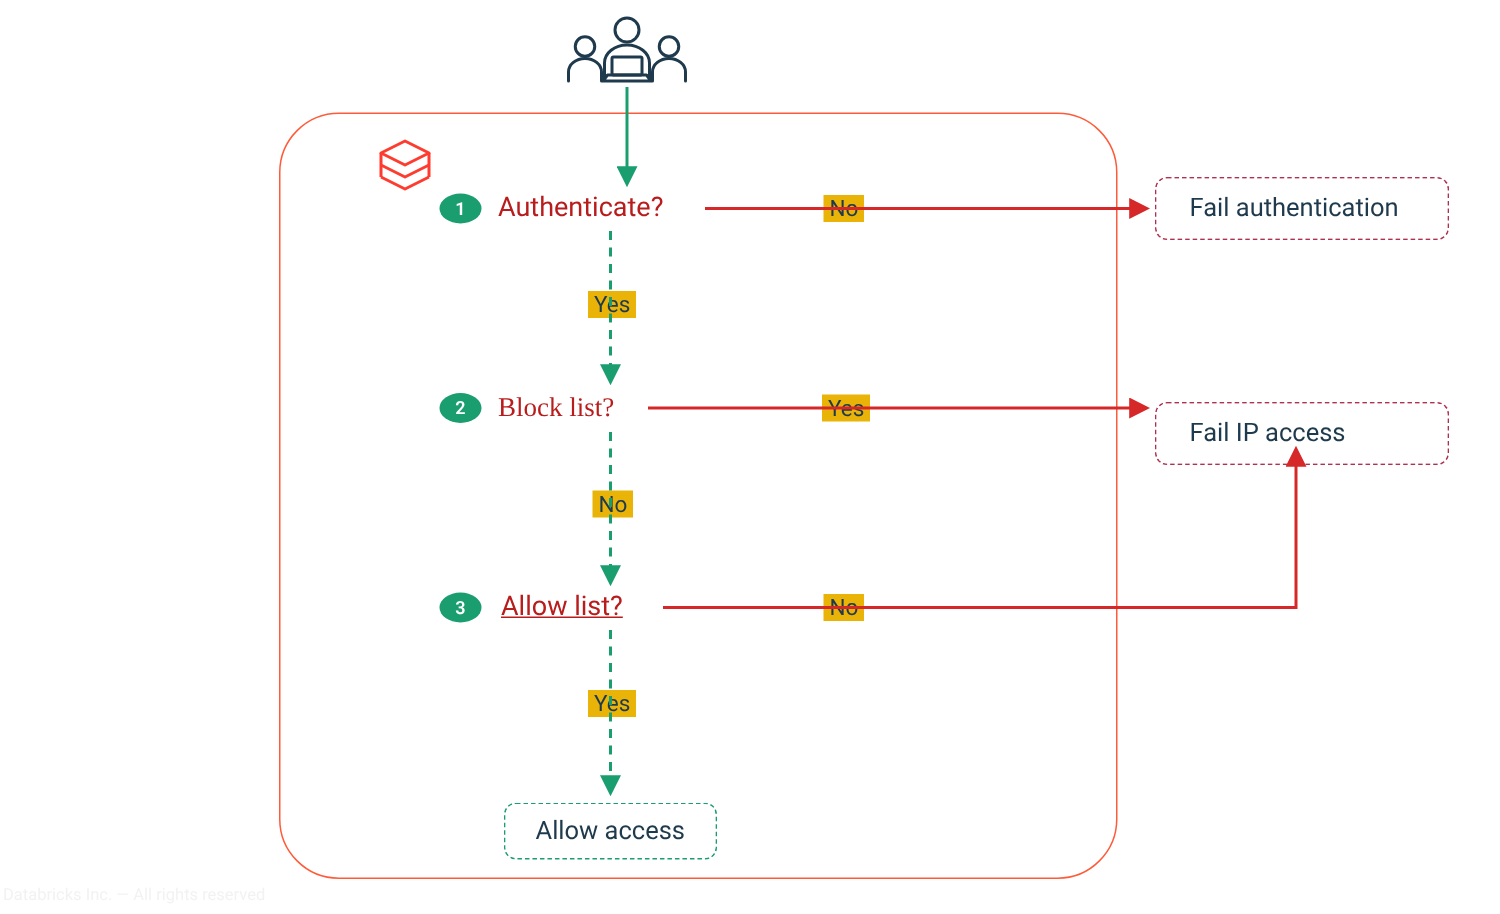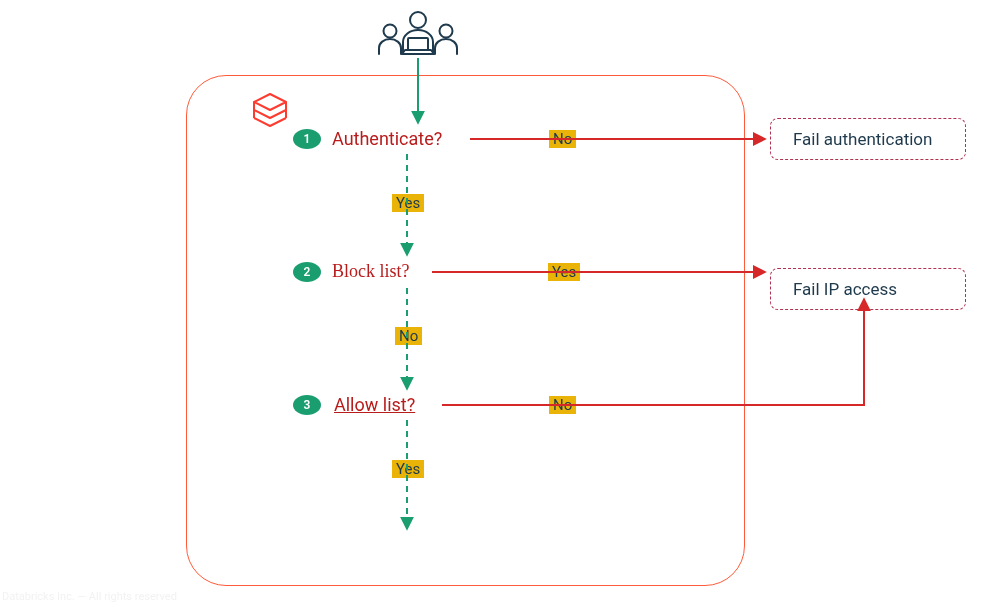--- a/index.html
+++ b/index.html
@@ -56,20 +56,21 @@
   <div class="label" style="left:548px;top:263px;">Yes</div>
   <div class="label" style="left:395px;top:327px;">No</div>
 
   <div class="badge" style="left:293px;top:395px;">3</div>
   <div class="qtext" style="left:334px;top:394px;text-decoration:underline;">Allow list?</div>
   <div class="label" style="left:549px;top:396px;">No</div>
   <div class="label" style="left:392px;top:460px;">Yes</div>
 
   <div class="outbox" style="left:770px;top:118px;width:150px;">Fail authentication</div>
   <div class="outbox" style="left:770px;top:268px;width:150px;">Fail IP access</div>
+  <div class="allowbox" style="left:336px;top:535px;">Allow access</div>
 
   <svg class="overlay" width="1000" height="609">
     <defs>
       <marker id="arr-green" viewBox="0 0 10 10" refX="8" refY="5" markerWidth="7" markerHeight="7" orient="auto-start-reverse">
         <path d="M0 0 L10 5 L0 10 z" fill="#1a9e6f"></path>
       </marker>
       <marker id="arr-red" viewBox="0 0 10 10" refX="8" refY="5" markerWidth="7" markerHeight="7" orient="auto-start-reverse">
         <path d="M0 0 L10 5 L0 10 z" fill="#d62828"></path>
       </marker>
     </defs>

